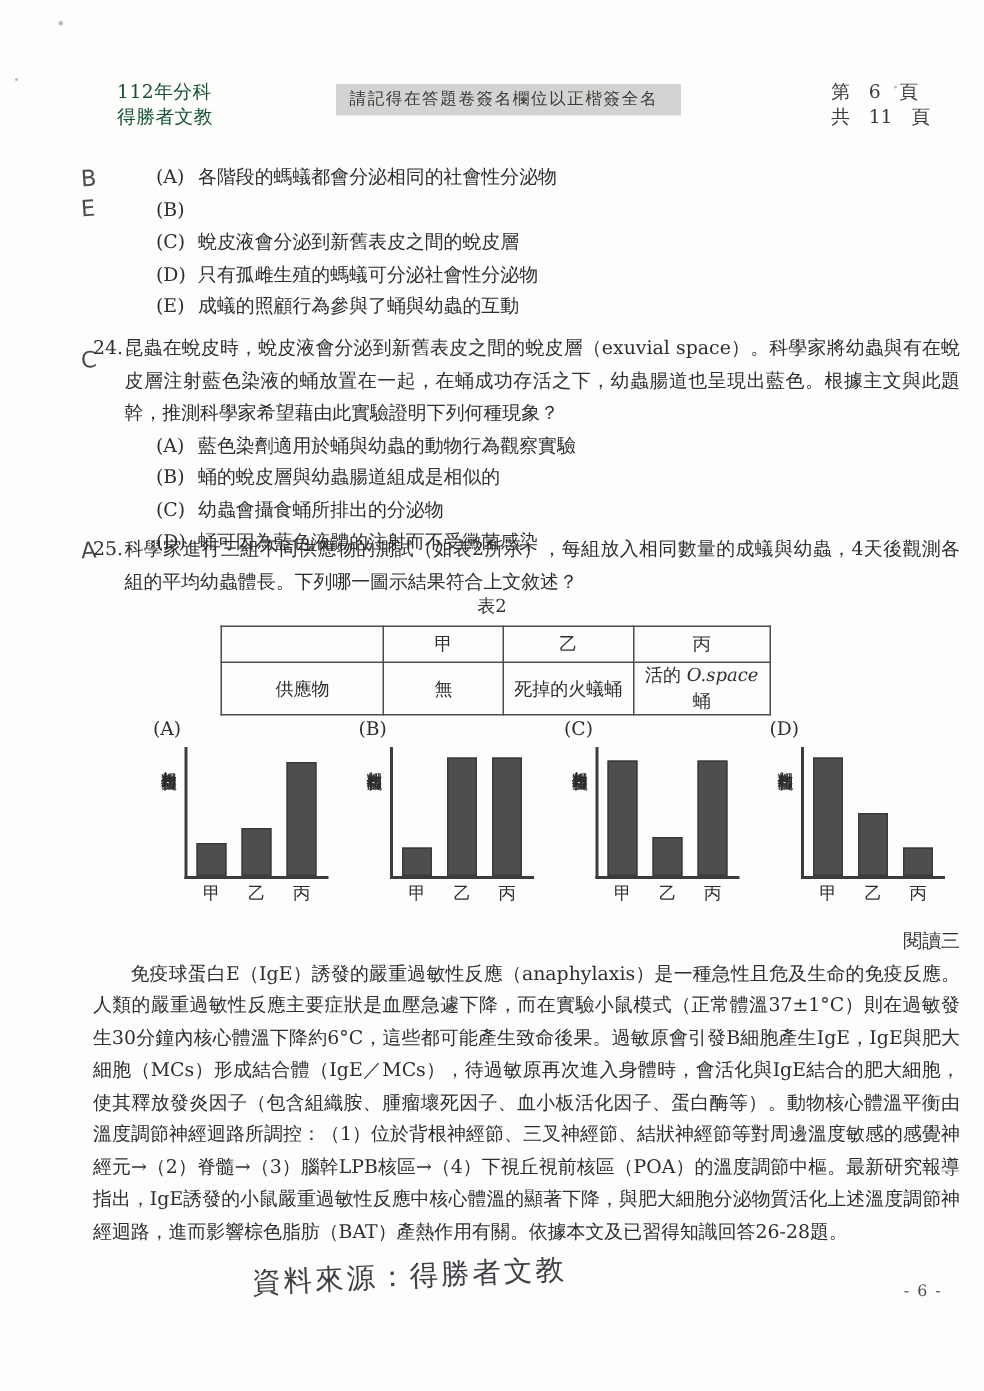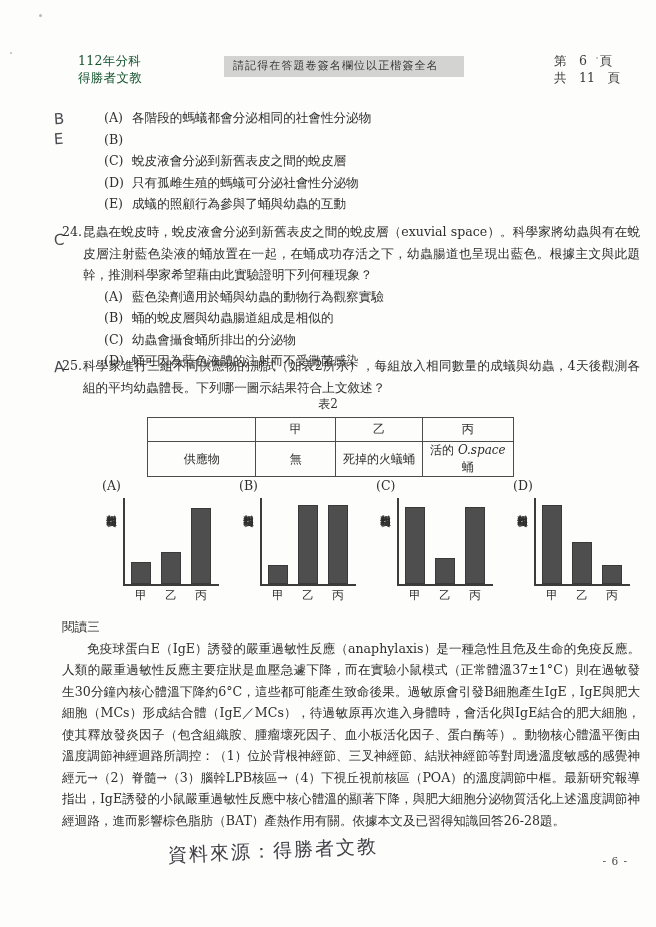--- a/index.html
+++ b/index.html
@@ -45,21 +45,21 @@
     letter-spacing: .3px;
   }
   .hdr-stamp {
     position: absolute;
     left: 146px;
     top: 4px;
     background: #d3d3d1;
     color: #3a3a38;
     font-size: 11px;
     line-height: 16px;
-    padding: 2px 25px 3px 9px;
+    padding: 2px 15px 3px 9px;
     letter-spacing: 1.1px;
     font-family: "DejaVu Serif", "Liberation Serif", serif;
     white-space: nowrap;
   }
   .hdr-right {
     position: absolute;
     right: 18px;
     top: 0;
     font-size: 12.5px;
     line-height: 17px;
@@ -230,20 +230,21 @@
   .passage {
     position: absolute;
     left: 62px;
     right: 16px;
     top: 616px;
   }
   .passage .ttl {
     font-size: 12.6px;
     line-height: 21.5px;
     color: #2e2e2e;
+    text-align: right;
   }
   .passage .body {
     font-size: 12.6px;
     line-height: 21.5px;
     color: #2e2e2e;
     text-align: justify;
     text-justify: inter-character;
     text-indent: 25px;
   }
 

